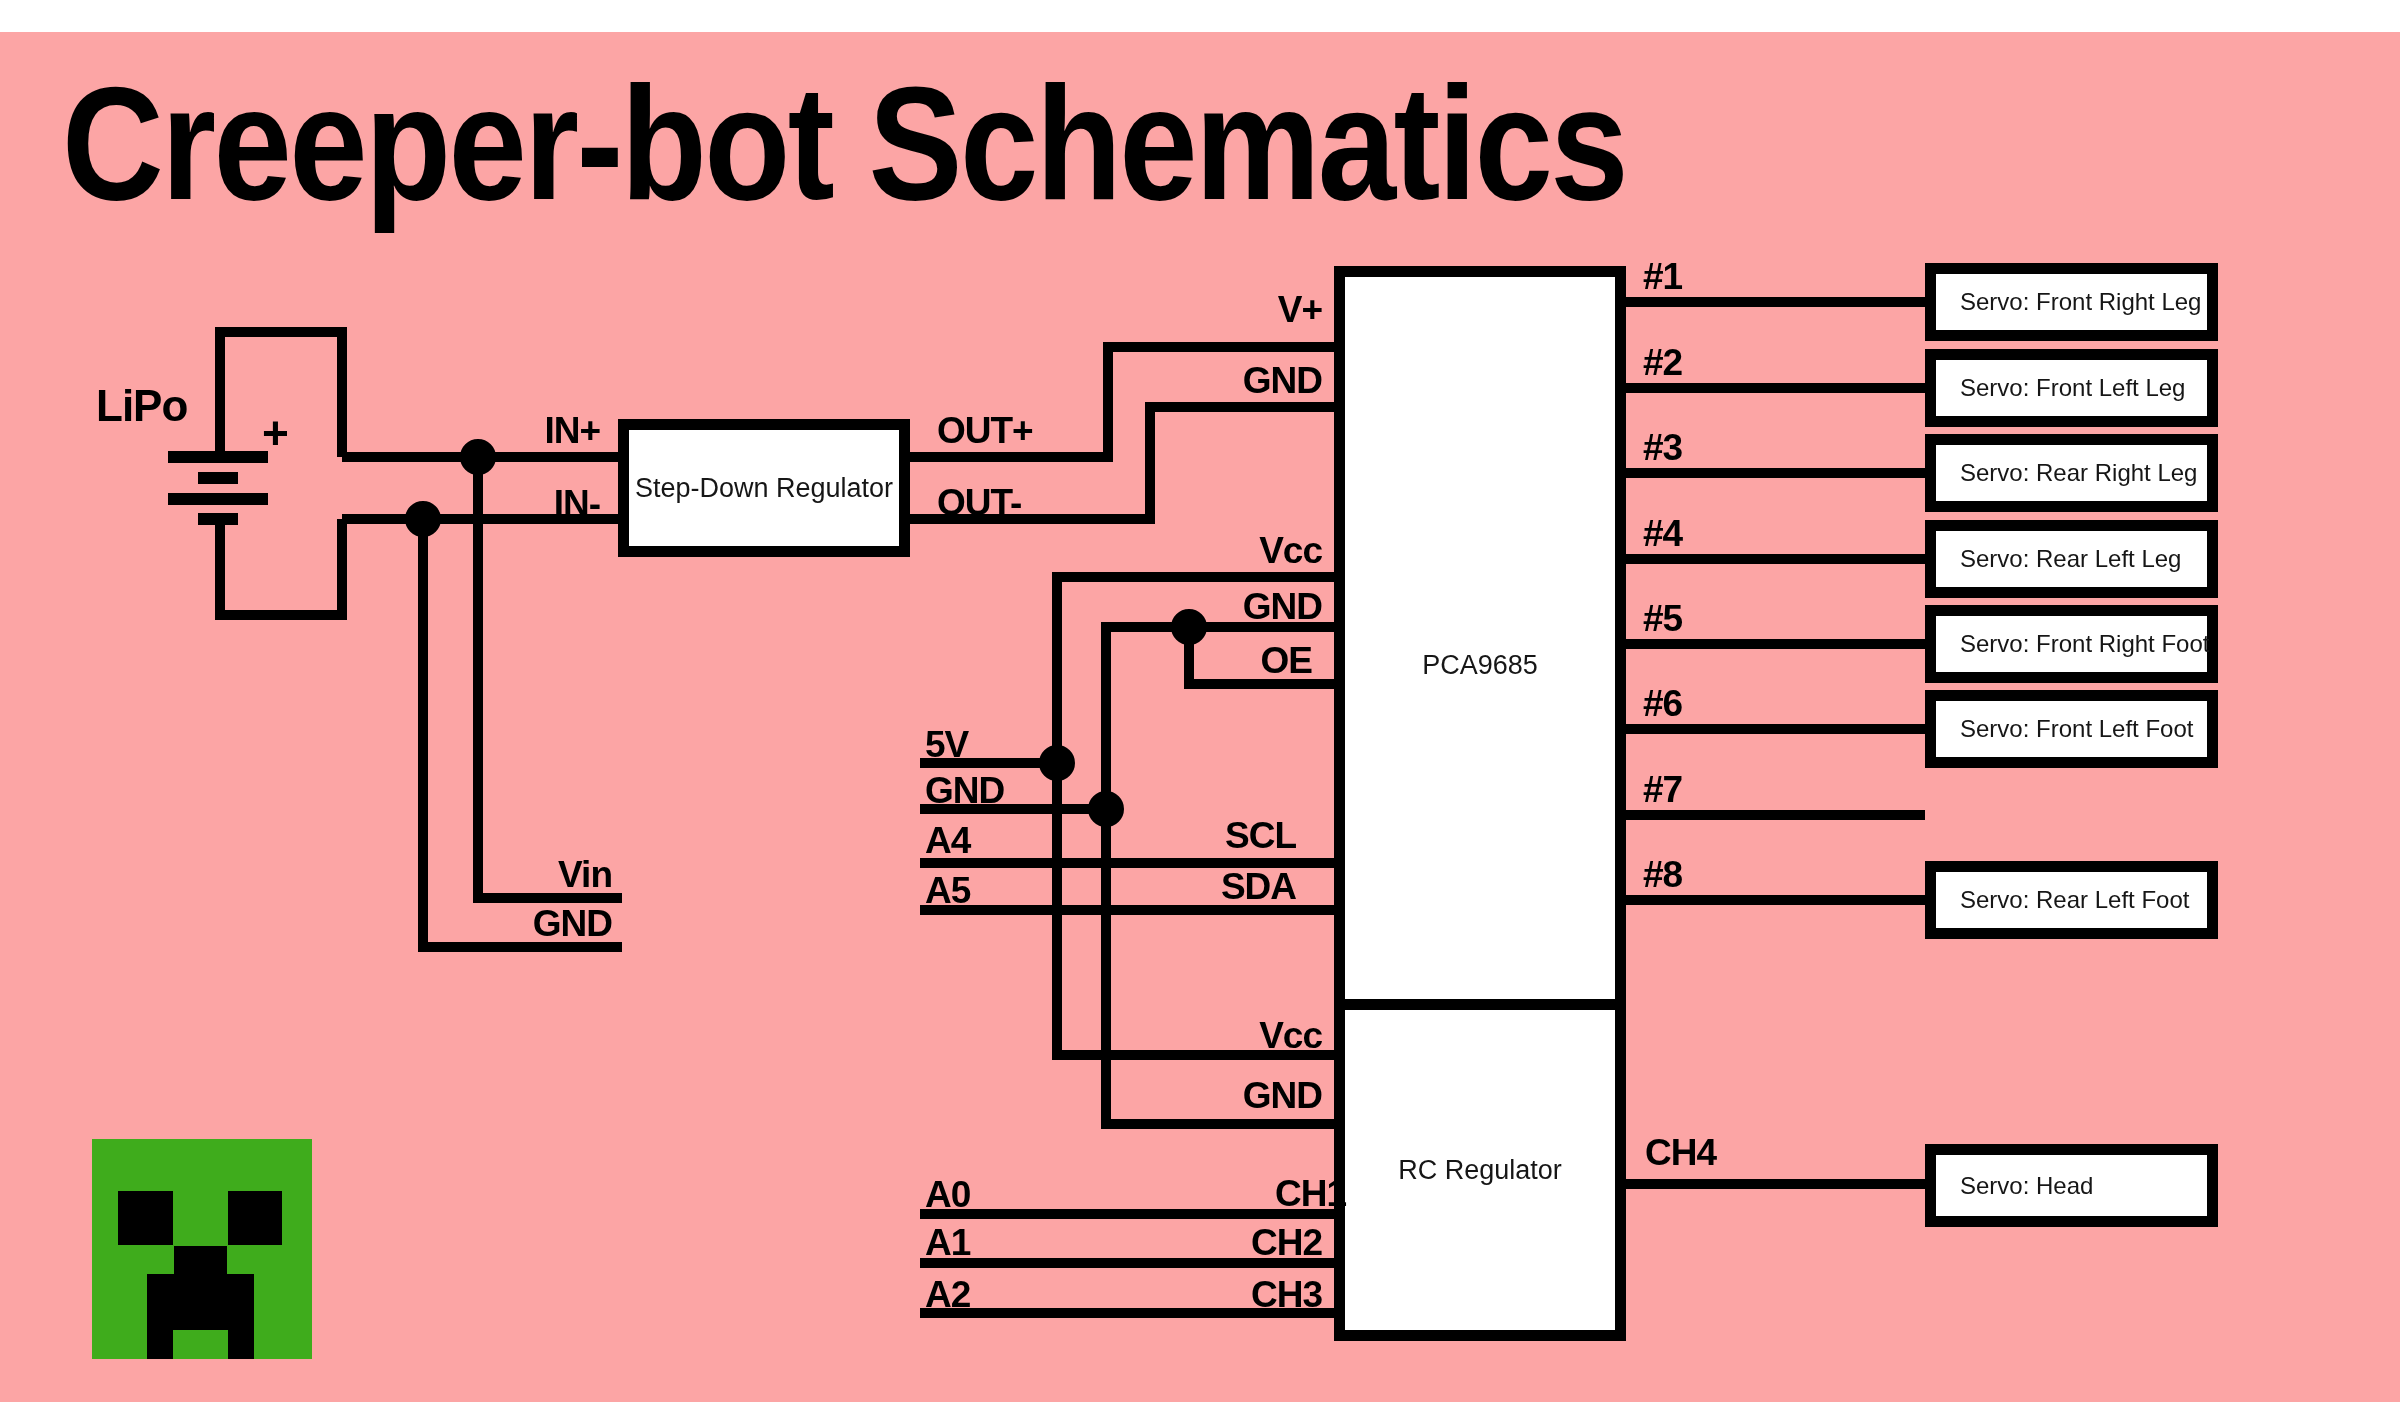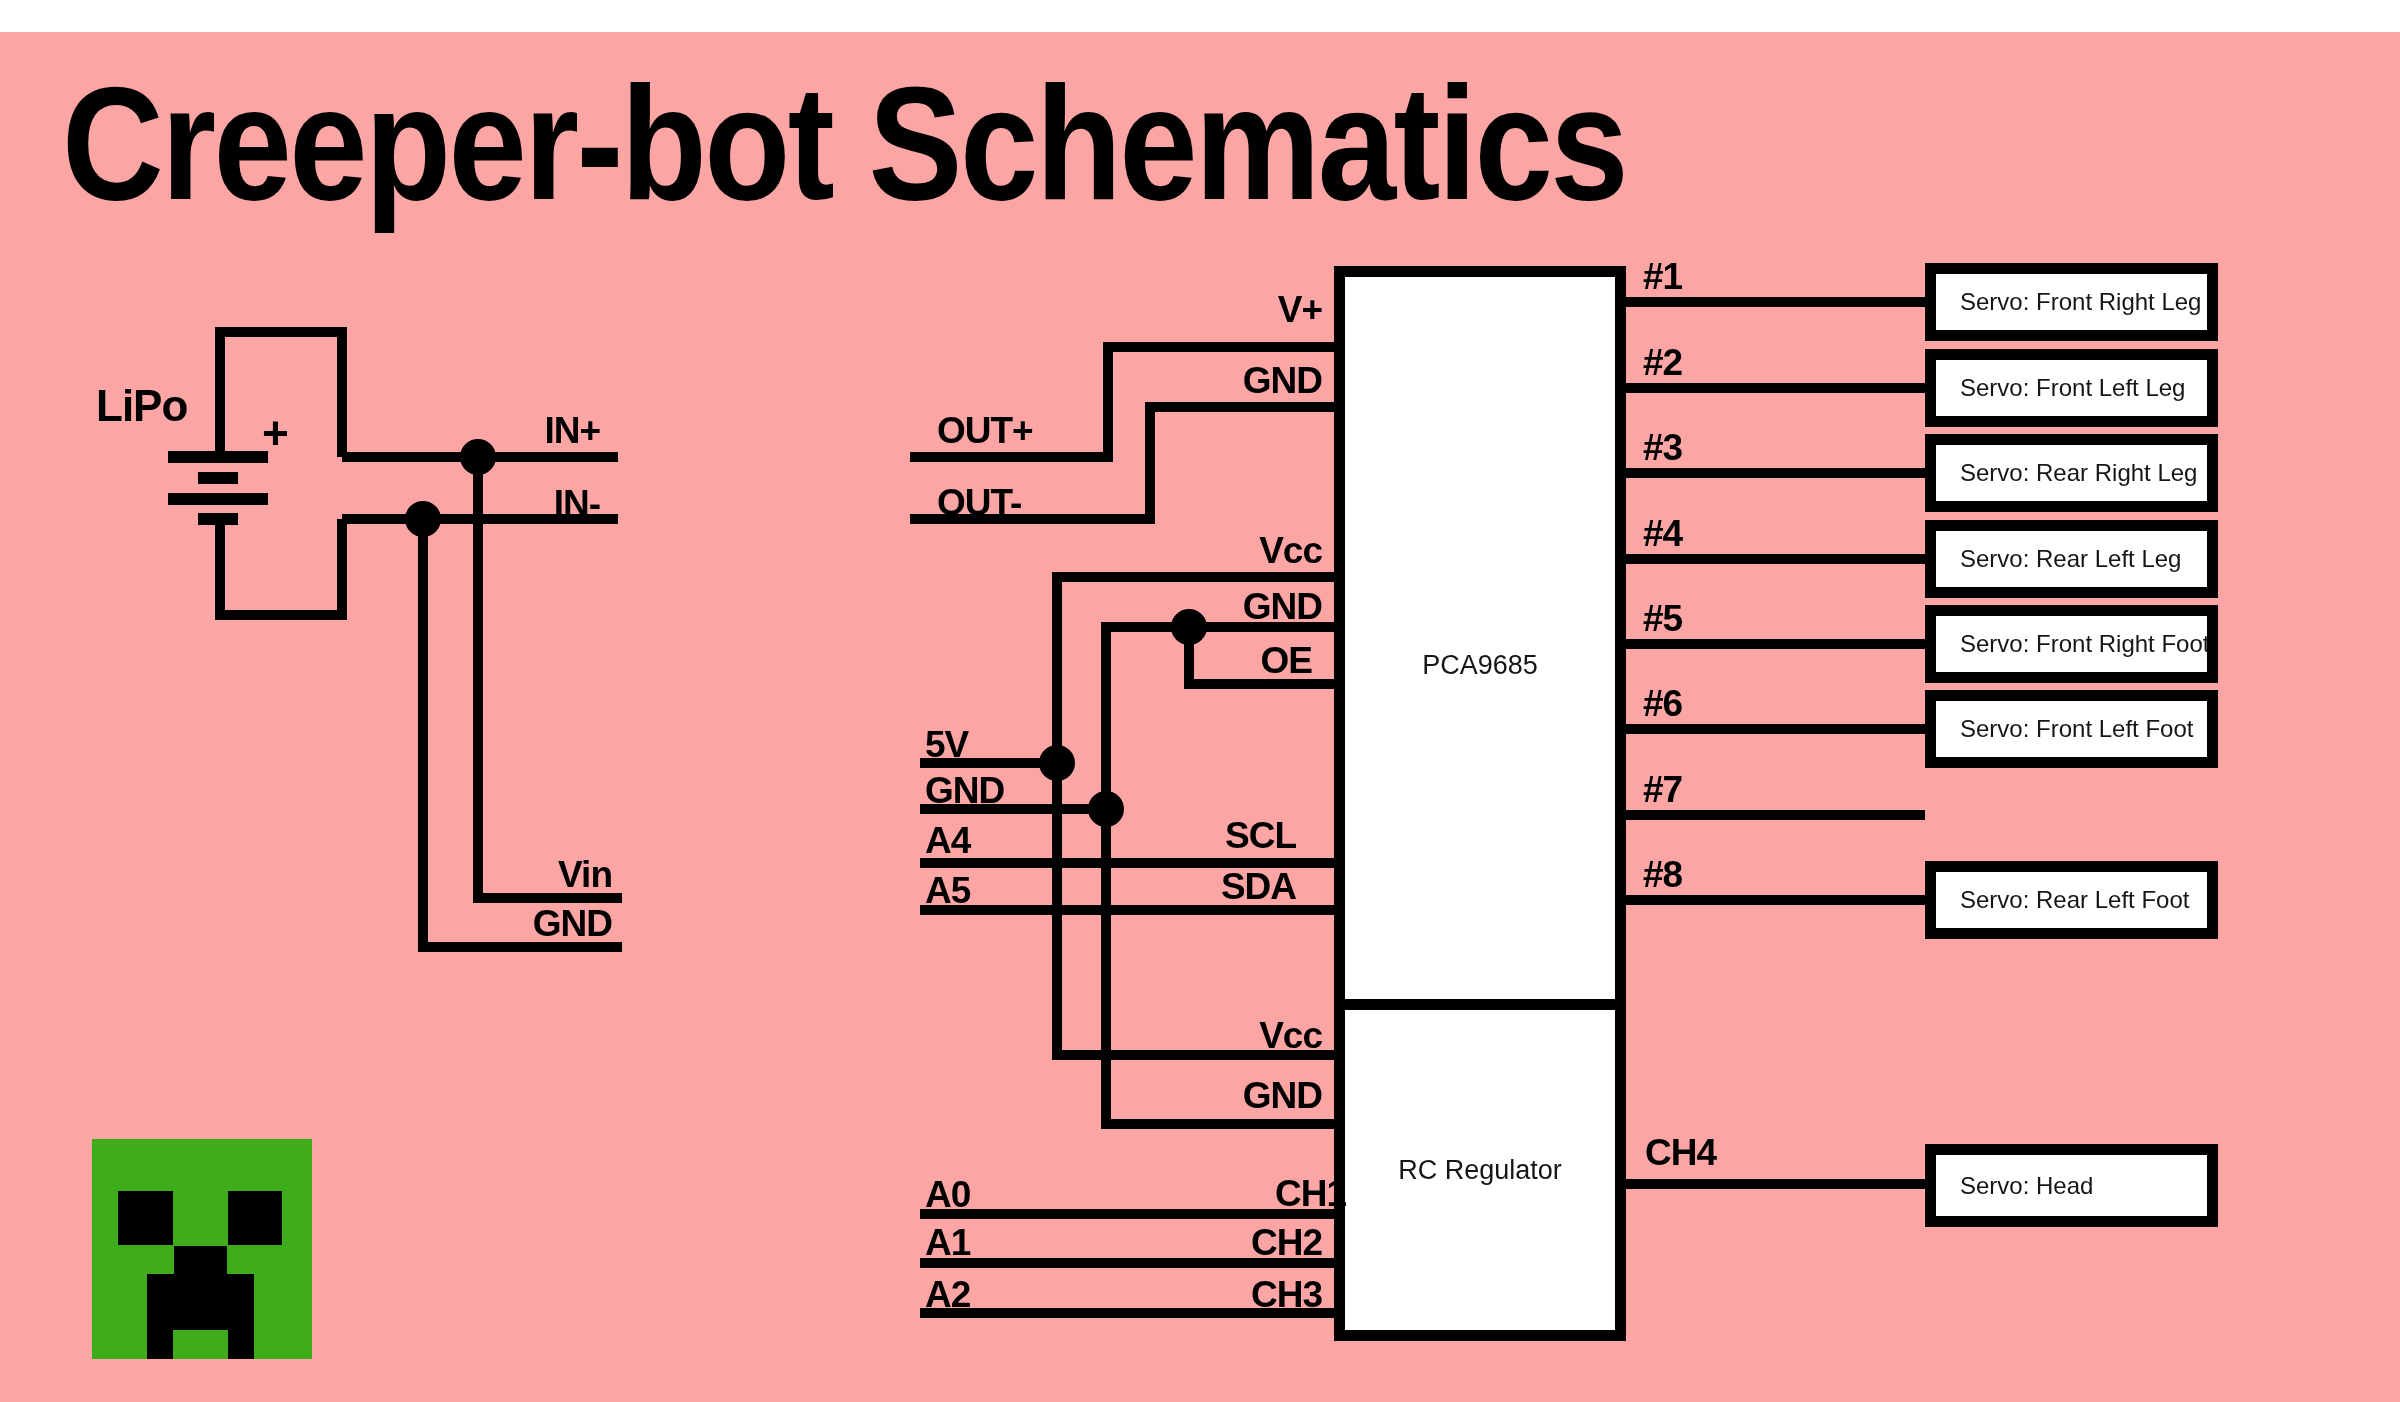--- a/index.html
+++ b/index.html
@@ -72,20 +72,23 @@
     <circle cx="1057" cy="731" r="13" fill="#000"></circle>
     <circle cx="1106" cy="777" r="13" fill="#000"></circle>
     <circle cx="1189" cy="595" r="13" fill="#000"></circle>
   </svg>
 
   <div class="title">Creeper-bot Schematics</div>
 
   <div class="lbl big" style="left:96px;top:352px;">LiPo</div>
   <div class="lbl" style="left:262px;top:378px;font-size:46px;">+</div>
 
+  <div class="box" style="left:618px;top:387px;width:292px;height:138px;">
+    <span class="boxlbl">Step-Down Regulator</span>
+  </div>
   <div class="lbl" style="right:1800px;top:380px;">IN+</div>
   <div class="lbl" style="right:1800px;top:453px;">IN-</div>
   <div class="lbl" style="left:937px;top:380px;">OUT+</div>
   <div class="lbl" style="left:937px;top:452px;">OUT-</div>
 
   <div class="lbl" style="right:1788px;top:824px;">Vin</div>
   <div class="lbl" style="right:1788px;top:873px;">GND</div>
   <div class="lbl" style="left:925px;top:694px;">5V</div>
   <div class="lbl" style="left:925px;top:740px;">GND</div>
   <div class="lbl" style="left:925px;top:790px;">A4</div>

